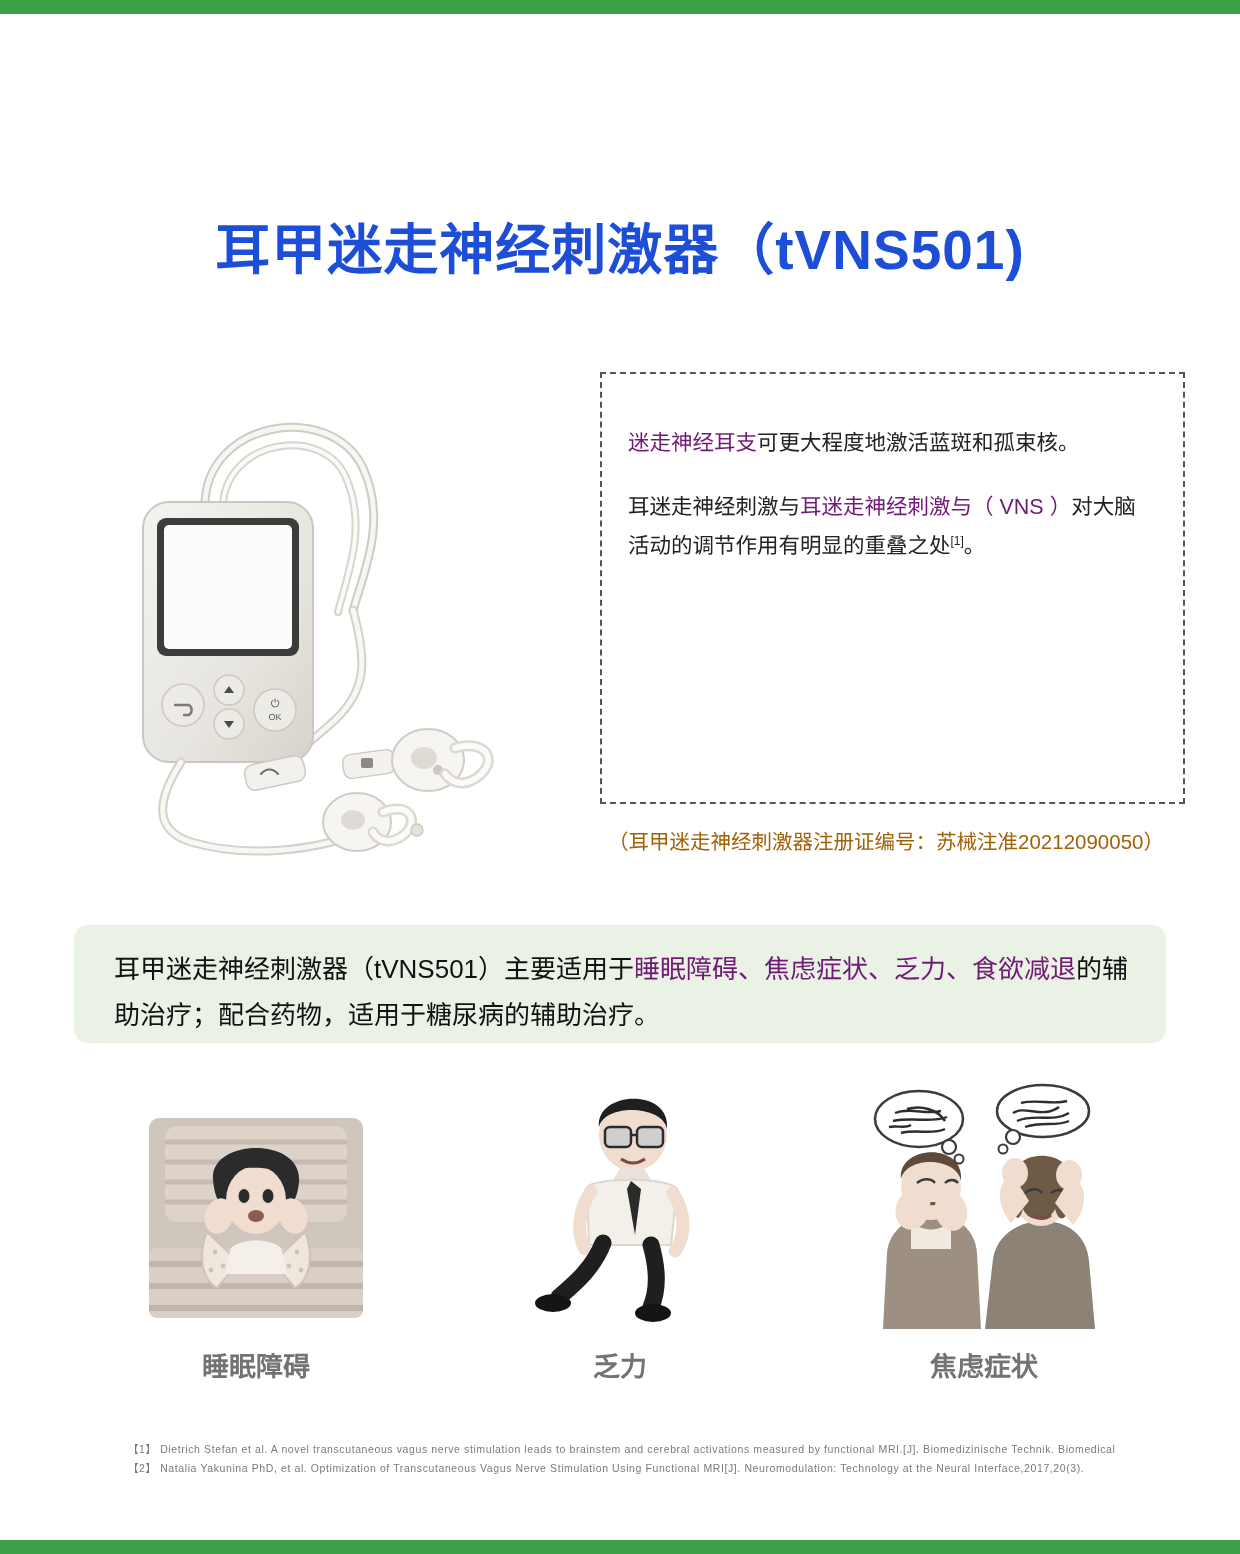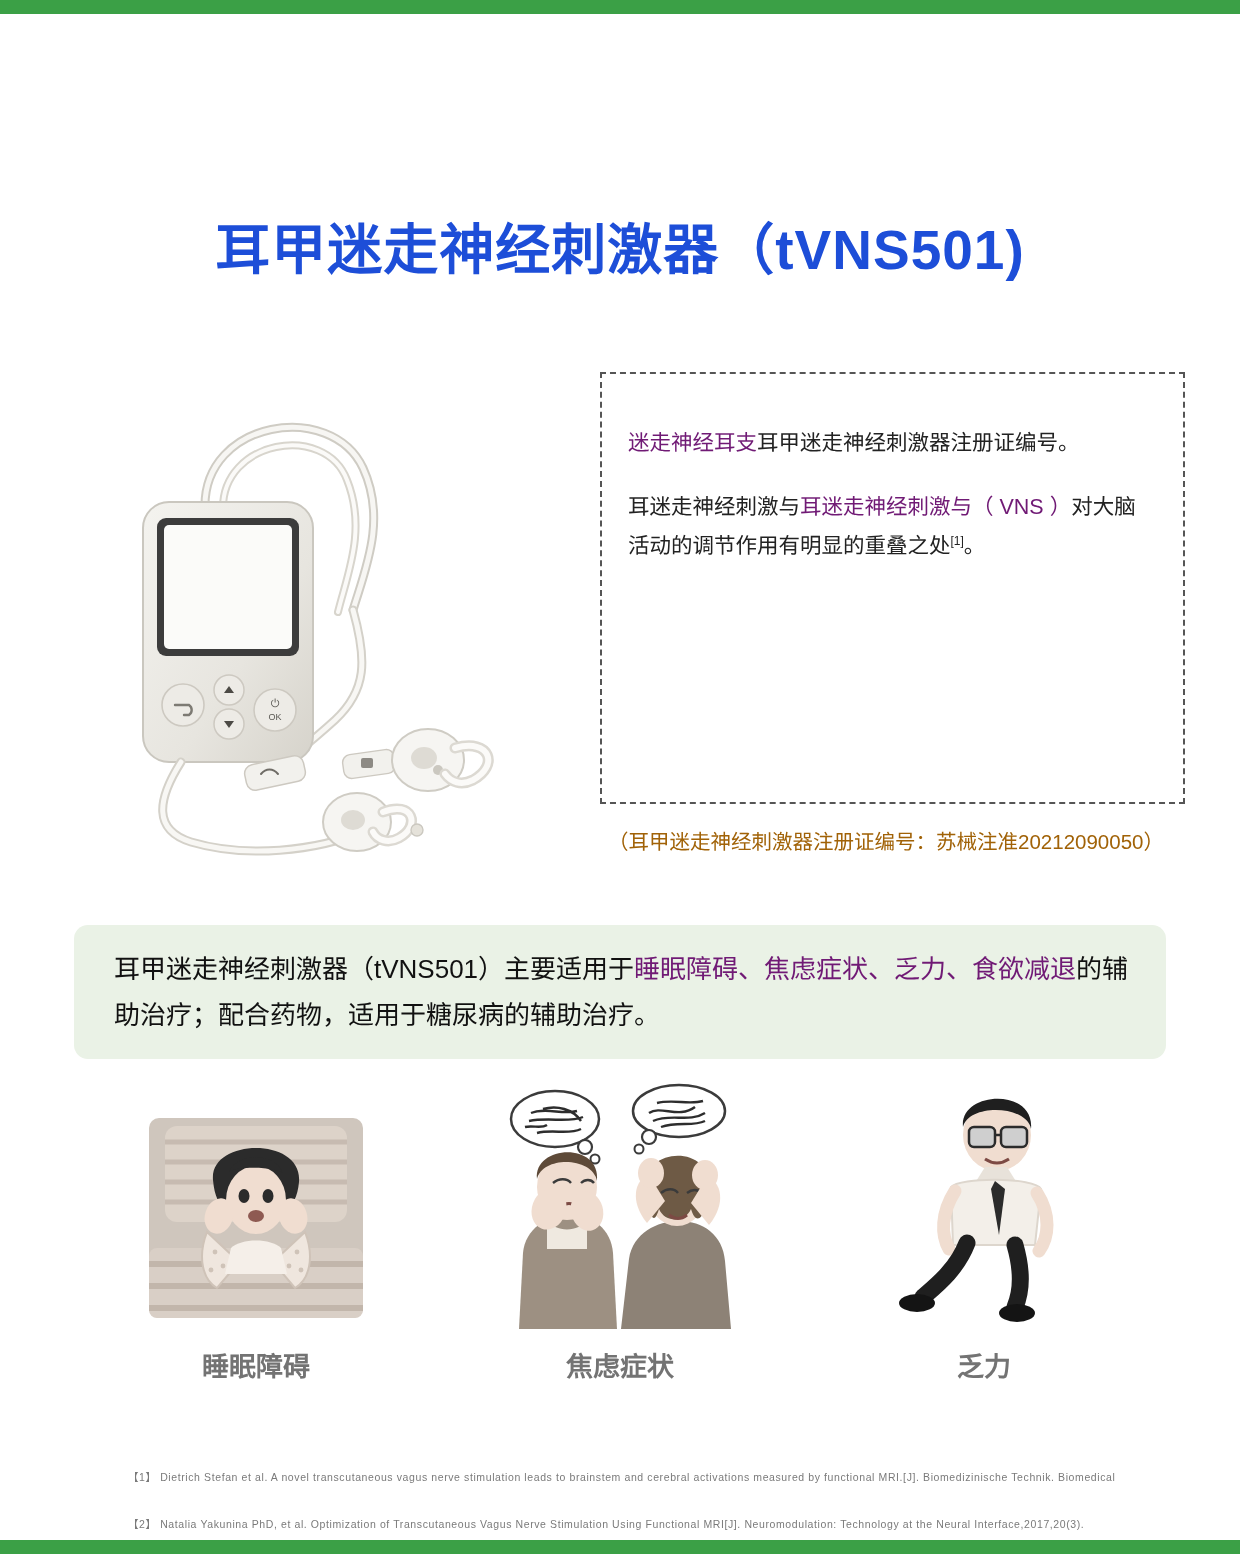--- a/index.html
+++ b/index.html
@@ -51,21 +51,21 @@
   sup { font-size: 12px; vertical-align: super; }
 
   .reg-no {
     position: absolute; left: 586px; top: 825px; width: 600px;
     font-size: 20.5px; color: #a16207; text-align: center;
     white-space: nowrap;
   }
 
   
   .banner {
-    position: absolute; left: 74px; top: 925px; width: 1092px; height: 134px;
+    position: absolute; left: 74px; top: 925px; width: 1092px; height: 118px;
     background: #eaf2e6; border-radius: 14px;
   }
   .banner-text {
     padding: 21px 34px 0 40px;
     font-size: 26px; line-height: 46px; color: #111;
   }
 
   
   .symptoms {
     position: absolute; left: 74px; top: 1075px; width: 1092px; height: 330px;
@@ -81,21 +81,21 @@
   .sym .cap {
     margin-top: 12px;
     font-size: 27px; font-weight: bold; color: #737373;
   }
 
   
   .refs {
     position: absolute; left: 128px; top: 1440px; width: 1010px;
   }
   .ref {
-    font-size: 10.5px; color: #7a7a7a; line-height: 19px; letter-spacing: .6px; margin-top: 28px;
+    font-size: 10.5px; color: #7a7a7a; line-height: 19px; letter-spacing: .6px;
   }
   .ref .cont { display: block; padding-left: 26px; }
 </style>
 </head>
 <body>
 
 <div class="page">
 
   <div class="bar-top"></div>
   <div class="bar-bottom"></div>
@@ -158,21 +158,21 @@
       <ellipse cx="258" cy="460" rx="12" ry="10" fill="#dedbd4"></ellipse>
       <path d="M288 452 C318 440 326 466 304 478 C293 484 282 480 278 472" fill="none" stroke="#dcd9d2" stroke-width="11" stroke-linecap="round"></path>
       <path d="M288 452 C318 440 326 466 304 478 C293 484 282 480 278 472" fill="none" stroke="#fbfaf8" stroke-width="6" stroke-linecap="round"></path>
       <circle cx="322" cy="470" r="6" fill="#e5e2da" stroke="#cbc8c0" stroke-width="1.4"></circle>
     </svg>
   </div>
 
   <div class="info-box">
     <div class="info-inner">
       <div class="info-p">
-        <span class="g">迷走神经耳支</span><span>耳甲迷走神经刺激器注册证编号。</span>
+        <span class="g">迷走神经耳支</span><span>可更大程度地激活蓝斑和孤束核。</span>
       </div>
       <div class="info-p">
         <span>耳迷走神经刺激与</span><span class="g">耳迷走神经刺激与（ VNS ）</span><span>对大脑活动的调节作用有明显的重叠之处</span><sup>[1]</sup><span>。</span>
       </div>
     </div>
   </div>
 
   <div class="reg-no">（耳甲迷走神经刺激器注册证编号：苏械注准20212090050）</div>
 
   <div class="banner">
@@ -229,20 +229,51 @@
           </g>
 
           <path d="M100 140 C110 130 140 130 150 140 L156 166 L94 166 Z" fill="#f5efe9"></path>
         </svg>
       </div>
       <div class="cap">睡眠障碍</div>
     </div>
 
     <div class="sym">
       <div class="art">
+        <svg width="190" height="250" viewBox="0 0 190 250">
+
+          <ellipse cx="108" cy="52" rx="34" ry="36" fill="#f0ddd0"></ellipse>
+          <path d="M74 44 C70 8 146 4 142 46 C138 22 80 20 74 44 Z" fill="#1f1f1f"></path>
+
+          <rect x="80" y="44" width="26" height="20" rx="5" fill="#cfcfcf" stroke="#2b2b2b" stroke-width="2.5"></rect>
+          <rect x="112" y="44" width="26" height="20" rx="5" fill="#cfcfcf" stroke="#2b2b2b" stroke-width="2.5"></rect>
+          <line x1="106" y1="52" x2="112" y2="52" stroke="#2b2b2b" stroke-width="2.5"></line>
+
+          <path d="M96 76 q12 8 24 0" fill="none" stroke="#7c4a44" stroke-width="3"></path>
+
+          <path d="M96 84 h22 l10 16 h-42 z" fill="#e8e2da"></path>
+          <path d="M62 104 C70 94 146 94 152 106 L146 162 L64 162 Z" fill="#f3efe9" stroke="#ddd6cd" stroke-width="2"></path>
+
+          <path d="M106 98 l10 8 l-6 46 l-8 -46 z" fill="#2b2b2b"></path>
+
+          <path d="M66 108 C52 130 52 152 60 166" fill="none" stroke="#f0ddd0" stroke-width="13" stroke-linecap="round"></path>
+          <path d="M148 110 C162 132 160 154 150 168" fill="none" stroke="#f0ddd0" stroke-width="13" stroke-linecap="round"></path>
+
+          <path d="M78 160 C68 186 48 202 34 214" fill="none" stroke="#1f1f1f" stroke-width="17" stroke-linecap="round"></path>
+          <path d="M126 162 C134 190 132 210 126 224" fill="none" stroke="#1f1f1f" stroke-width="17" stroke-linecap="round"></path>
+
+          <ellipse cx="28" cy="220" rx="18" ry="9" fill="#141414"></ellipse>
+          <ellipse cx="128" cy="230" rx="18" ry="9" fill="#141414"></ellipse>
+        </svg>
+      </div>
+      <div class="cap">乏力</div>
+    </div>
+
+    <div class="sym">
+      <div class="art">
         <svg width="262" height="250" viewBox="0 0 262 250">
 
           <ellipse cx="66" cy="36" rx="44" ry="28" fill="#ffffff" stroke="#3b3b3b" stroke-width="2.5"></ellipse>
           <path d="M36 44 C44 42 52 46 58 42 M42 30 C56 24 74 32 88 28 M40 38 C60 34 80 40 94 34 M48 50 C64 46 80 52 92 46 M54 26 C68 22 84 26 92 38" fill="none" stroke="#2d2d2d" stroke-width="2.4"></path>
           <circle cx="96" cy="64" r="7" fill="#fff" stroke="#3b3b3b" stroke-width="2.2"></circle>
           <circle cx="106" cy="76" r="4.5" fill="#fff" stroke="#3b3b3b" stroke-width="2"></circle>
 
           <ellipse cx="190" cy="28" rx="46" ry="26" fill="#ffffff" stroke="#3b3b3b" stroke-width="2.5"></ellipse>
           <path d="M160 30 C172 22 190 36 206 24 M164 38 C182 30 200 40 216 30 M168 20 C184 16 200 22 214 18 M172 44 C188 38 204 44 216 38" fill="none" stroke="#2d2d2d" stroke-width="2.4"></path>
           <circle cx="160" cy="54" r="7" fill="#fff" stroke="#3b3b3b" stroke-width="2.2"></circle>
@@ -267,51 +298,20 @@
           <path d="M180 132 q9 7 18 0" fill="none" stroke="#7c4a44" stroke-width="3"></path>
 
           <path d="M158 140 C140 118 146 96 160 92 L176 118 Z" fill="#f0ddd0"></path>
           <path d="M220 142 C238 120 232 98 218 94 L202 120 Z" fill="#f0ddd0"></path>
           <ellipse cx="162" cy="90" rx="13" ry="15" fill="#f0ddd0"></ellipse>
           <ellipse cx="216" cy="92" rx="13" ry="15" fill="#f0ddd0"></ellipse>
         </svg>
       </div>
       <div class="cap">焦虑症状</div>
     </div>
-
-    <div class="sym">
-      <div class="art">
-        <svg width="190" height="250" viewBox="0 0 190 250">
-
-          <ellipse cx="108" cy="52" rx="34" ry="36" fill="#f0ddd0"></ellipse>
-          <path d="M74 44 C70 8 146 4 142 46 C138 22 80 20 74 44 Z" fill="#1f1f1f"></path>
-
-          <rect x="80" y="44" width="26" height="20" rx="5" fill="#cfcfcf" stroke="#2b2b2b" stroke-width="2.5"></rect>
-          <rect x="112" y="44" width="26" height="20" rx="5" fill="#cfcfcf" stroke="#2b2b2b" stroke-width="2.5"></rect>
-          <line x1="106" y1="52" x2="112" y2="52" stroke="#2b2b2b" stroke-width="2.5"></line>
-
-          <path d="M96 76 q12 8 24 0" fill="none" stroke="#7c4a44" stroke-width="3"></path>
-
-          <path d="M96 84 h22 l10 16 h-42 z" fill="#e8e2da"></path>
-          <path d="M62 104 C70 94 146 94 152 106 L146 162 L64 162 Z" fill="#f3efe9" stroke="#ddd6cd" stroke-width="2"></path>
-
-          <path d="M106 98 l10 8 l-6 46 l-8 -46 z" fill="#2b2b2b"></path>
-
-          <path d="M66 108 C52 130 52 152 60 166" fill="none" stroke="#f0ddd0" stroke-width="13" stroke-linecap="round"></path>
-          <path d="M148 110 C162 132 160 154 150 168" fill="none" stroke="#f0ddd0" stroke-width="13" stroke-linecap="round"></path>
-
-          <path d="M78 160 C68 186 48 202 34 214" fill="none" stroke="#1f1f1f" stroke-width="17" stroke-linecap="round"></path>
-          <path d="M126 162 C134 190 132 210 126 224" fill="none" stroke="#1f1f1f" stroke-width="17" stroke-linecap="round"></path>
-
-          <ellipse cx="28" cy="220" rx="18" ry="9" fill="#141414"></ellipse>
-          <ellipse cx="128" cy="230" rx="18" ry="9" fill="#141414"></ellipse>
-        </svg>
-      </div>
-      <div class="cap">乏力</div>
-    </div>
   </div>
 
   <div class="refs">
     <div class="ref">
       <span>【1】</span>
       <span>Dietrich Stefan et al. A novel transcutaneous vagus nerve stimulation leads to brainstem and cerebral activations measured by functional MRI.[J]. Biomedizinische Technik. Biomedical</span>
     </div>
     <div class="ref">
       <span>【2】</span>
       <span>Natalia Yakunina PhD, et al. Optimization of Transcutaneous Vagus Nerve Stimulation Using Functional MRI[J]. Neuromodulation: Technology at the Neural Interface,2017,20(3).</span>

